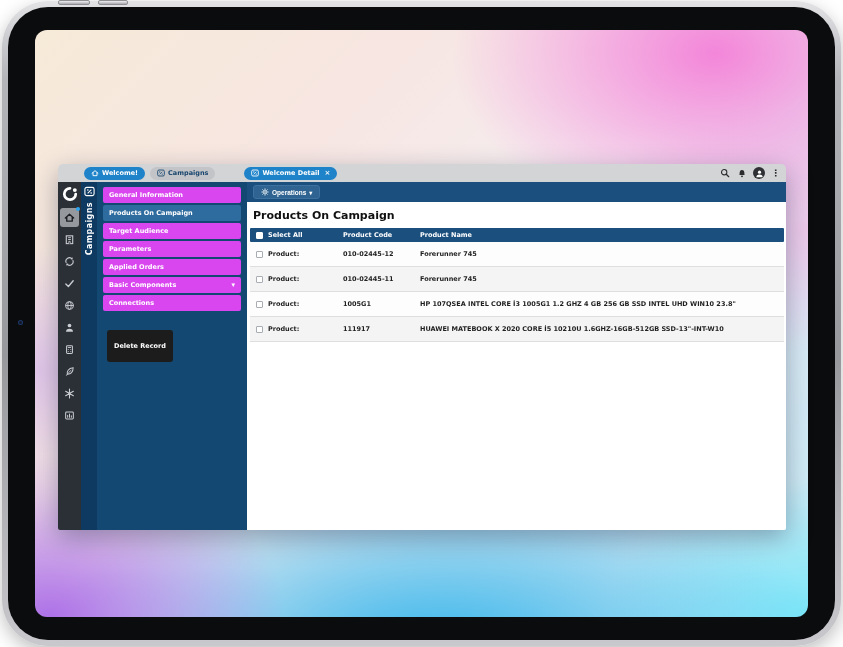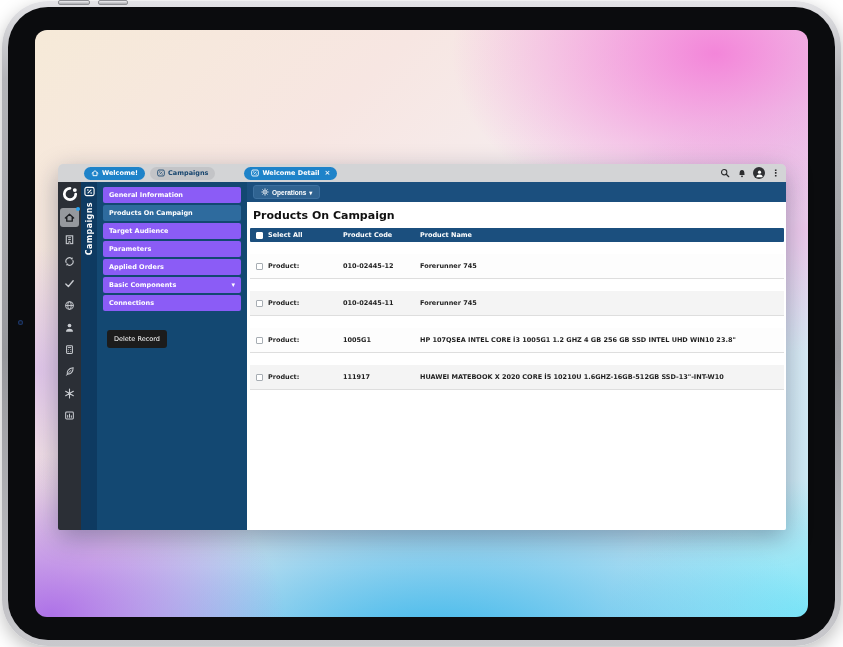--- a/index.html
+++ b/index.html
@@ -57,40 +57,40 @@
   .rail-item.active { background:#95989d; color:#1d1f23; }
   .rail-item.active .notif { position:absolute; right:-1px; top:-1px; width:4px; height:4px; border-radius:50%; background:#2aa3f0; }
 
   
   .module-strip { width:16px; background:#0e3a61; display:flex; flex-direction:column; align-items:center; padding-top:4px; flex:none; }
   .module-label { writing-mode:vertical-rl; transform:rotate(180deg); color:#fff; font-weight:bold; font-size:8px; letter-spacing:.4px; margin-top:5px; }
 
   
   .panel { width:150px; background:#134872; color:#fff; padding:5px 6px; flex:none; position:relative; }
   .panel-title { font-size:10.5px; font-weight:bold; line-height:1.2; padding:1px 2px 8px 2px; }
-  .menu-item { background:#8b5cf6; border-radius:2px; padding:4px 6px; font-size:6.5px; font-weight:bold;
+  .menu-item { background:#d946ef; border-radius:2px; padding:4px 6px; font-size:6.5px; font-weight:bold;
     margin-bottom:2px; display:flex; align-items:center; justify-content:space-between; cursor:pointer; }
   .menu-item.selected { background:#2e6b9e; }
   .menu-item .chev { font-size:7px; }
   .tooltip { display:inline-block; margin:17px 0 0 4px; background:#1c1c1c; color:#fff;
-    font-size:6.5px; font-weight:normal; padding:5px 7px; border-radius:3px; }
+    font-size:6.5px; font-weight:bold; padding:12px 7px; border-radius:3px; }
 
   
   .main { flex:1; background:#fff; display:flex; flex-direction:column; min-width:0; }
   .ops-bar { height:20px; background:#1b4f7e; display:flex; align-items:center; padding:0 6px; flex:none; }
   .ops-btn { display:inline-flex; align-items:center; gap:3px; background:#2f6391; border:1px solid #3d71a0;
     color:#fff; font-size:6.5px; font-weight:bold; border-radius:3px; padding:2px 7px; cursor:pointer; }
   .ops-btn .caret { font-size:6px; }
   .section-title { font-size:11px; font-weight:bold; color:#111; padding:7px 0 6px 6px; }
 
   .table { margin:0 2px 0 3px; }
   .t-head { display:grid; grid-template-columns:18px 75px 77px 1fr; align-items:center;
     background:#1b4f7e; color:#fff; height:14px; font-size:6.5px; font-weight:bold; border-radius:1px; }
   .t-row { display:grid; grid-template-columns:18px 75px 77px 1fr; align-items:center;
-    height:25px; font-size:6.5px; font-weight:bold; color:#1f1f1f; border-bottom:1px solid #dedede;margin-top:12px; }
+    height:25px; font-size:6.5px; font-weight:bold; color:#1f1f1f; border-bottom:1px solid #dedede; }
   .t-row:nth-child(odd) { background:#f4f4f4; }
   .t-row:nth-child(even) { background:#fdfdfd; }
   .cb { width:7px; height:7px; border-radius:1px; background:#fff; border:1px solid #a7adb3; margin-left:6px; }
   .t-head .cb { border-color:#fff; }
 
   svg { display:block; }
 </style>
 </head>
 <body>
 

